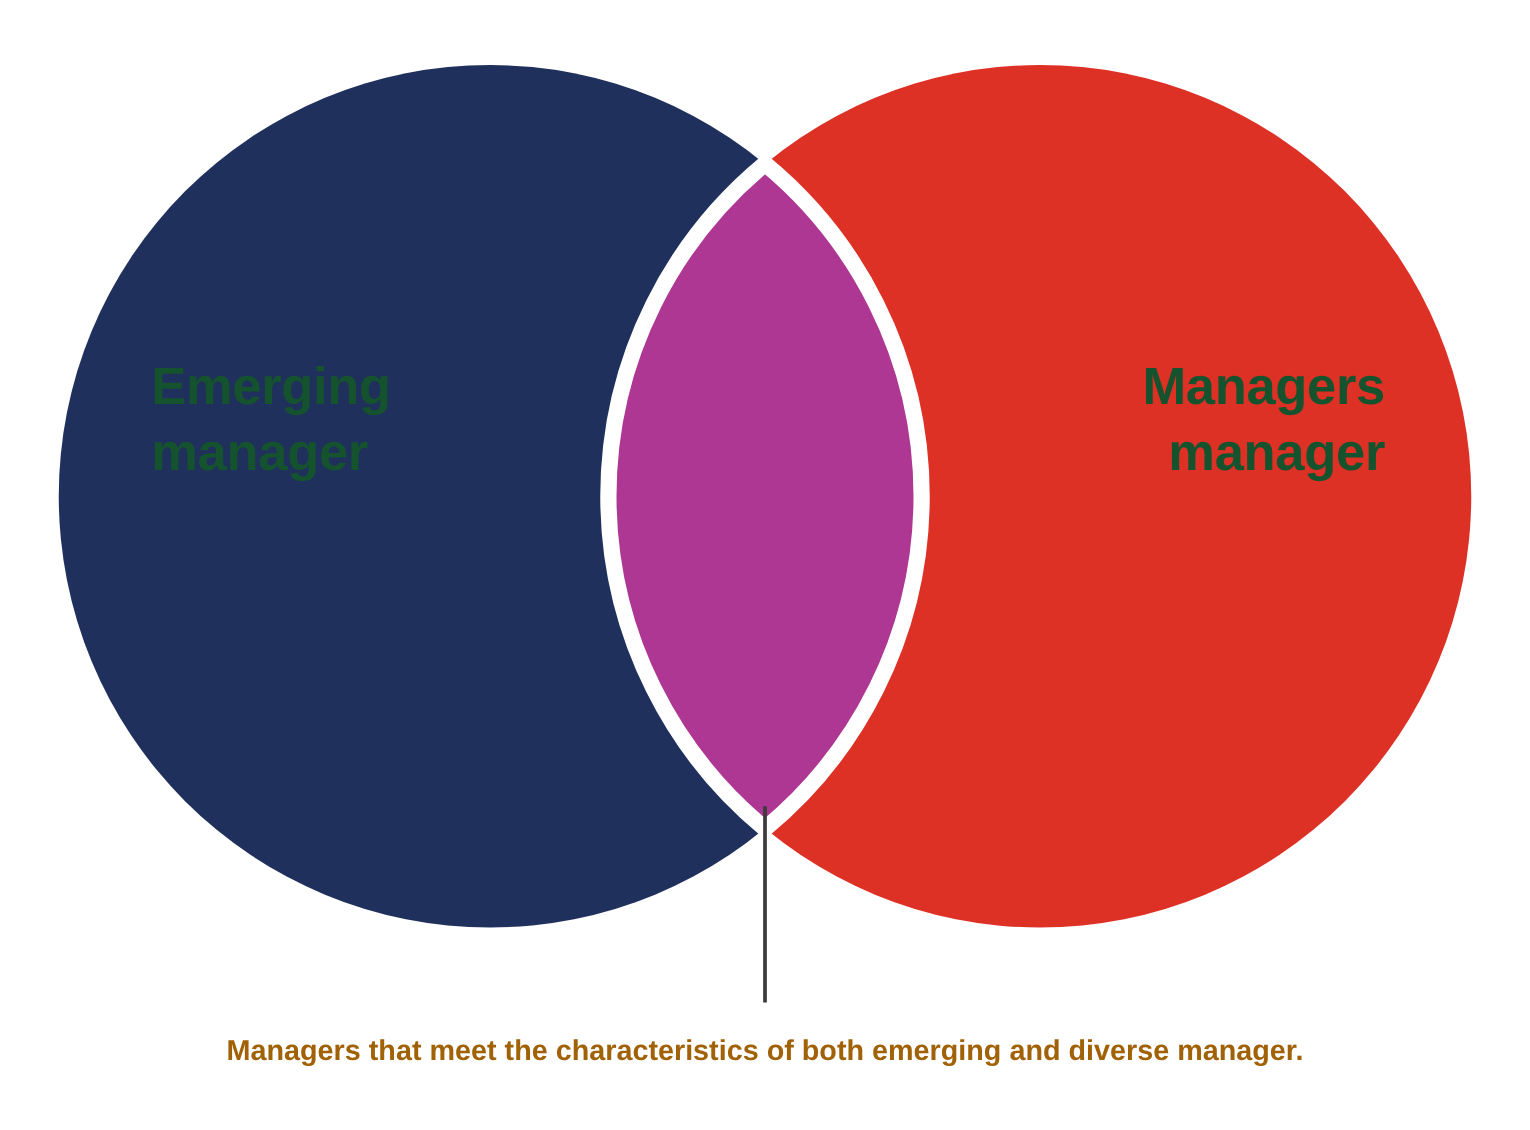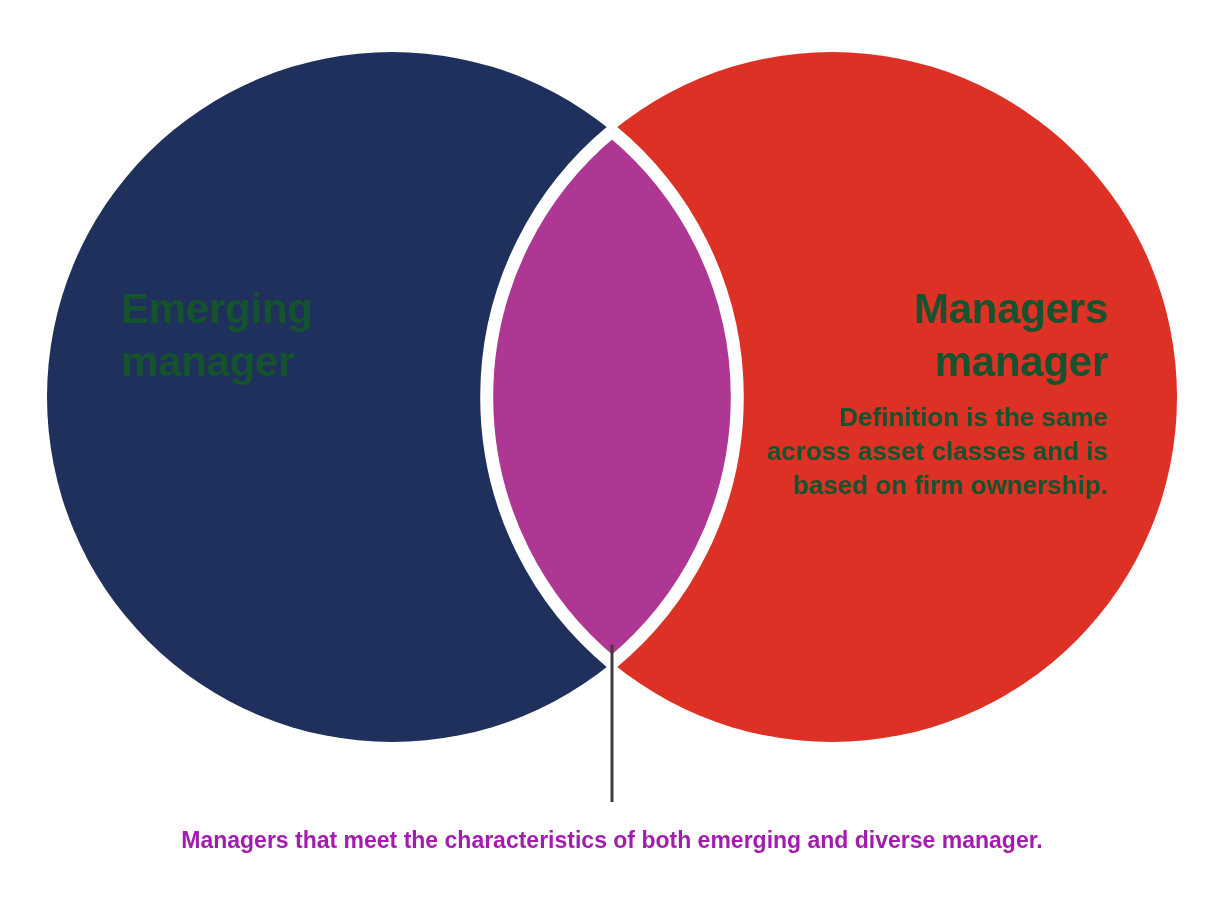--- a/index.html
+++ b/index.html
@@ -50,21 +50,21 @@
   }
   .overlap-caption {
     position: absolute;
     top: 826px;
     left: 0;
     width: 100%;
     text-align: center;
     font-size: 23px;
     font-weight: 700;
     line-height: 28px;
-    color: #a21caf;
+    color: #a16207;
   }
 </style>
 </head>
 <body>
 
 <div class="stage">
 
   <svg class="venn-svg" viewBox="0 0 1224 904" xmlns="http://www.w3.org/2000/svg">
 
     <circle cx="392" cy="397" r="345" fill="#20305C"></circle>
@@ -76,19 +76,16 @@
     <line x1="612" y1="645" x2="612" y2="802" stroke-width="3" stroke="#3C3C3C"></line>
   </svg>
 
   <div class="circle-text circle-title left-text">Emerging
 manager</div>
 
 
   <div class="circle-text circle-title right-text">Managers
 manager</div>
 
-  <div class="circle-text circle-desc right-text">Definition is the same
-across asset classes and is
-based on firm ownership.</div>
 
   <div class="overlap-caption">Managers that meet the characteristics of both emerging and diverse manager.</div>
 
 </div>
 
 </body></html>

